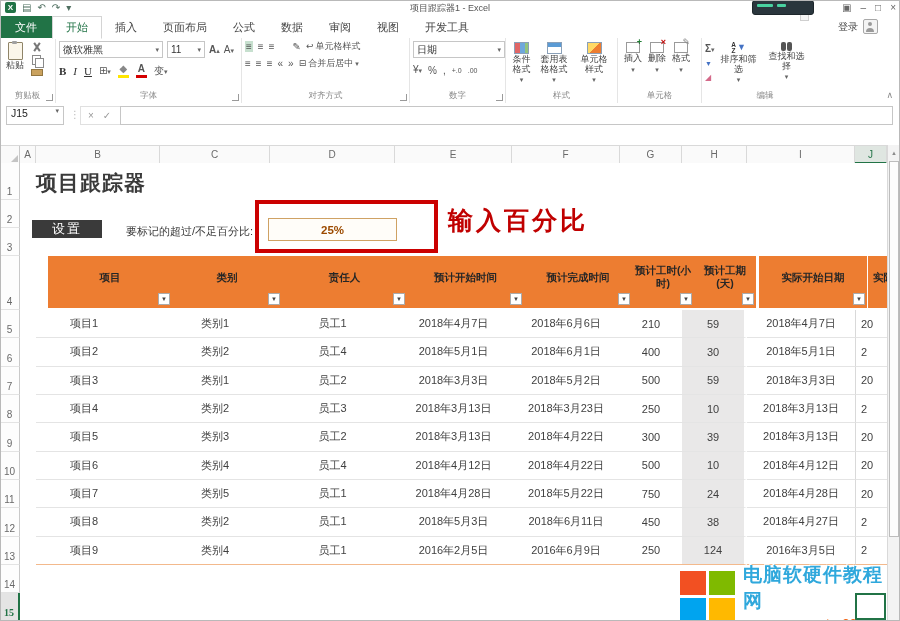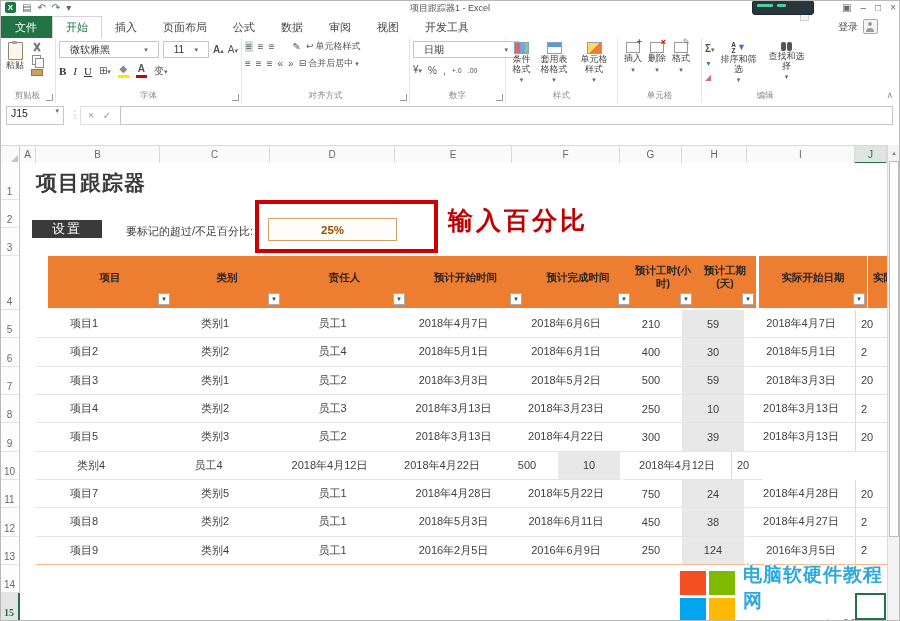--- a/index.html
+++ b/index.html
@@ -32,21 +32,21 @@
   .person:after{content:"";position:absolute;bottom:1px;left:2px;width:8px;height:4px;border-radius:4px 4px 0 0;background:#9a9a9a}
   
   .ribbon{position:absolute;left:0;top:38px;width:900px;height:65px;background:#fff;
           border-bottom:1px solid #d4d4d4;display:flex;font-size:9px}
   .grp{position:relative;height:100%;border-right:1px solid #e5e5e5;box-sizing:border-box;padding:3px 3px 13px}
   .glabel{position:absolute;bottom:1px;left:0;right:0;text-align:center;font-size:8.5px;color:#8a8a8a}
   .lnch{position:absolute;right:2px;bottom:2px;width:6px;height:6px;border-right:1px solid #9a9a9a;border-bottom:1px solid #9a9a9a}
   .row{display:flex;align-items:center;gap:4px}
   .mini{font-size:10px;color:#555;line-height:11px}
   .selbox{border:1px solid #c6c6c6;height:15px;display:flex;align-items:center;justify-content:space-between;
-          padding:0 10px;font-size:10px;color:#333;background:#fff}
+          padding:0 3px;font-size:10px;color:#333;background:#fff}
   .caret{font-size:7px;color:#666}
   .biu{font-family:"Liberation Serif","DejaVu Serif",serif;font-size:11px;color:#333;font-weight:bold}
   .it{font-style:italic;font-weight:normal}
   .un{text-decoration:underline;font-weight:normal}
   .stack{display:inline-flex;flex-direction:column;align-items:center;line-height:1}
   .stack .bar{width:11px;height:3px;margin-top:1px}
   .clipic{width:13px;height:16px;border:1px solid #8f8468;background:#fbf6ea;position:relative;border-radius:1px;margin:0 auto}
   .clipic:before{content:"";position:absolute;top:-2px;left:3px;width:5px;height:3px;background:#a0a0a0;border-radius:1px}
   .copyic{position:relative;width:11px;height:11px}
   .copyic:before,.copyic:after{content:"";position:absolute;width:7px;height:8px;border:1px solid #8a8a8a;background:#fff}
@@ -487,20 +487,21 @@
         <div class="td c1">类别3</div>
         <div class="td c2">员工2</div>
         <div class="td c3">2018年3月13日</div>
         <div class="td c4">2018年4月22日</div>
         <div class="td c5">300</div>
         <div class="td c6">39</div>
         <div class="td c7">2018年3月13日</div>
         <div class="td c8">20</div>
       </div>
       <div class="trow">
+        <div class="td c0">项目6</div>
         <div class="td c1">类别4</div>
         <div class="td c2">员工4</div>
         <div class="td c3">2018年4月12日</div>
         <div class="td c4">2018年4月22日</div>
         <div class="td c5">500</div>
         <div class="td c6">10</div>
         <div class="td c7">2018年4月12日</div>
         <div class="td c8">20</div>
       </div>
       <div class="trow">

